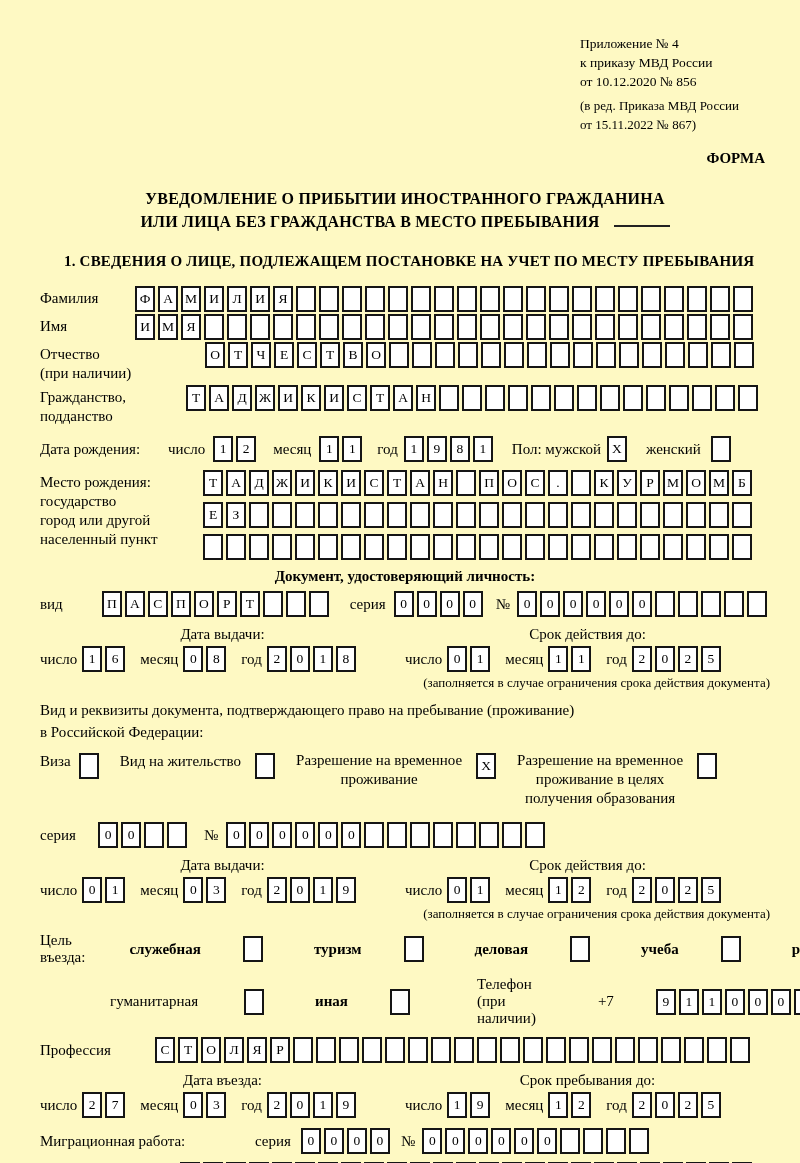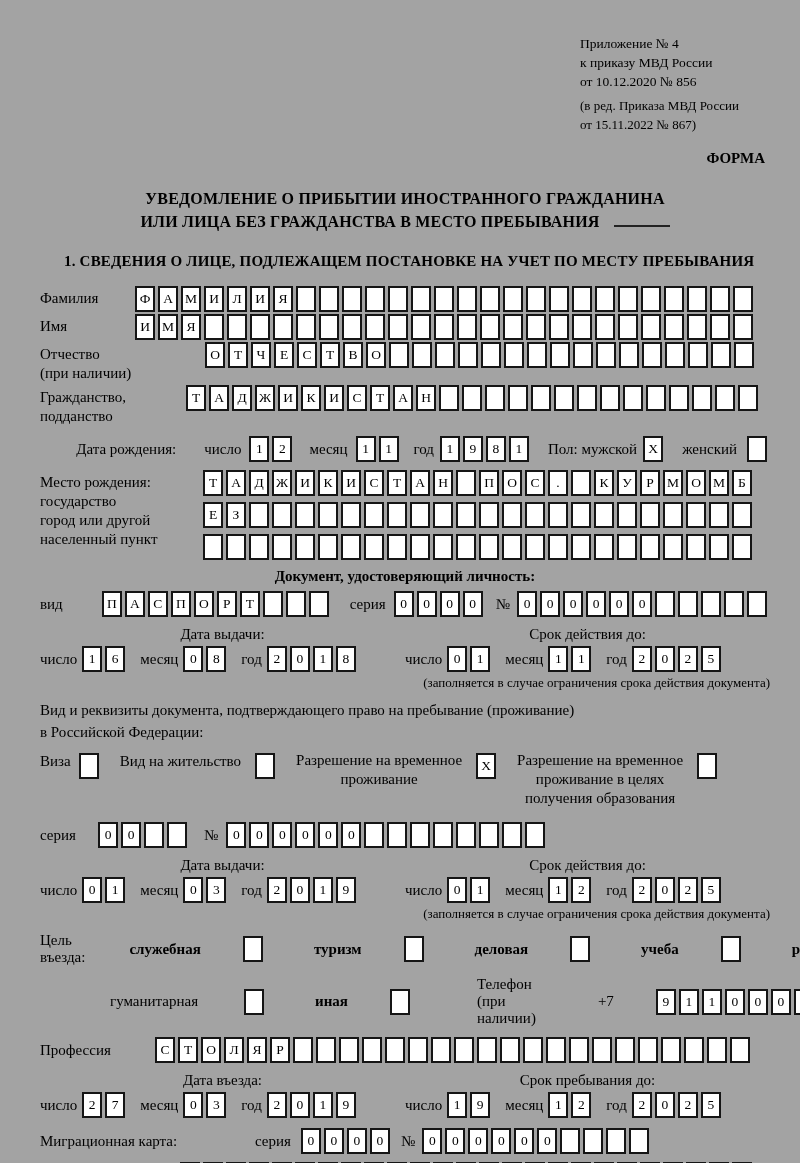--- a/index.html
+++ b/index.html
@@ -1,17 +1,17 @@
 <!DOCTYPE html>
 <html><head>
 <meta charset="utf-8">
 <style>
   html,body{margin:0;padding:0;background:#fff;}
   .page{
-    width:800px;height:1163px;background:#a3a3a3;color:#000;
+    width:800px;height:1163px;background:#fef9c3;color:#000;
     font-family:"Liberation Serif","DejaVu Serif",serif;font-size:15px;
     box-sizing:border-box;padding:34px 30px 0 40px;overflow:hidden;
   }
   
   .meta-block{width:185px;margin-left:auto;margin-right:5px;font-size:13.5px;line-height:19px;}
   .meta-edition{margin-top:5px;font-size:13px;line-height:19px;}
   .form-word{text-align:right;font-weight:bold;margin-top:16px;margin-right:5px;font-size:15px;}
   
   .title{font-weight:bold;text-align:center;font-size:16px;line-height:23px;margin-top:20px;letter-spacing:.2px;}
   .blank-line{display:inline-block;width:56px;border-bottom:2px solid #222;height:14px;margin-left:14px;}
@@ -197,21 +197,21 @@
         <span class="cell"></span>
         <span class="cell"></span>
         <span class="cell"></span>
         <span class="cell"></span>
         <span class="cell"></span>
         <span class="cell"></span>
         <span class="cell"></span>
       </span>
   </div>
 
-  <div class="frow" style="margin-top:10px;align-items:center;justify-content:flex-end;">
+  <div class="frow" style="margin-top:10px;align-items:center;">
     <span class="flabel" style="width:128px;padding-top:0;">Дата рождения:</span>
     <span style="margin-right:8px;">число</span>
     <span class="cells">
         <span class="cell">1</span>
         <span class="cell">2</span>
       </span>
     <span style="margin:0 8px 0 14px;">месяц</span>
     <span class="cells">
         <span class="cell">1</span>
         <span class="cell">1</span>
@@ -642,21 +642,21 @@
             <span class="cell">2</span>
             <span class="cell">0</span>
             <span class="cell">2</span>
             <span class="cell">5</span>
           </span>
       </div>
     </div>
   </div>
 
   <div class="frow" style="align-items:center;margin-top:10px;">
-    <span style="width:175px;">Миграционная карта:</span>
+    <span style="width:175px;">Миграционная работа:</span>
     <span style="margin:0 10px 0 40px;">серия</span>
     <span class="cells">
         <span class="cell">0</span>
         <span class="cell">0</span>
         <span class="cell">0</span>
         <span class="cell">0</span>
       </span>
     <span style="margin:0 7px 0 8px;">№</span>
     <span class="cells">
         <span class="cell">0</span>

